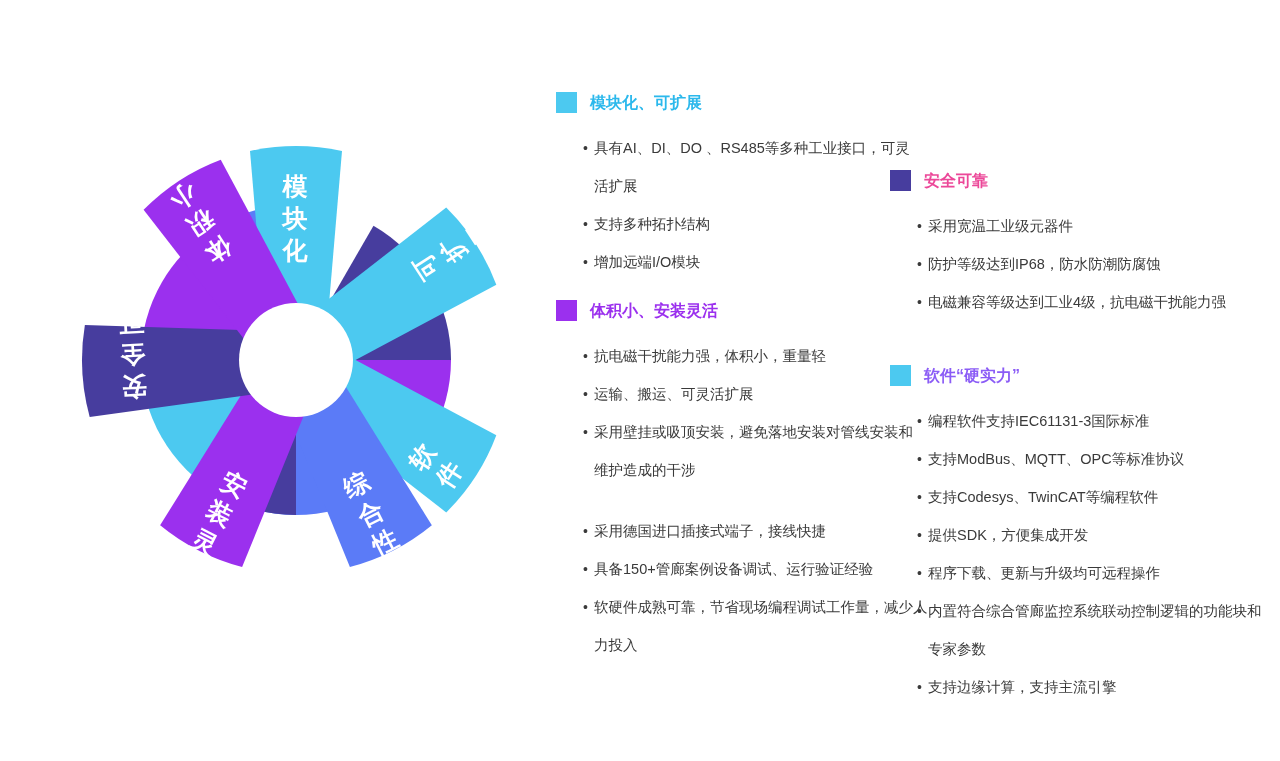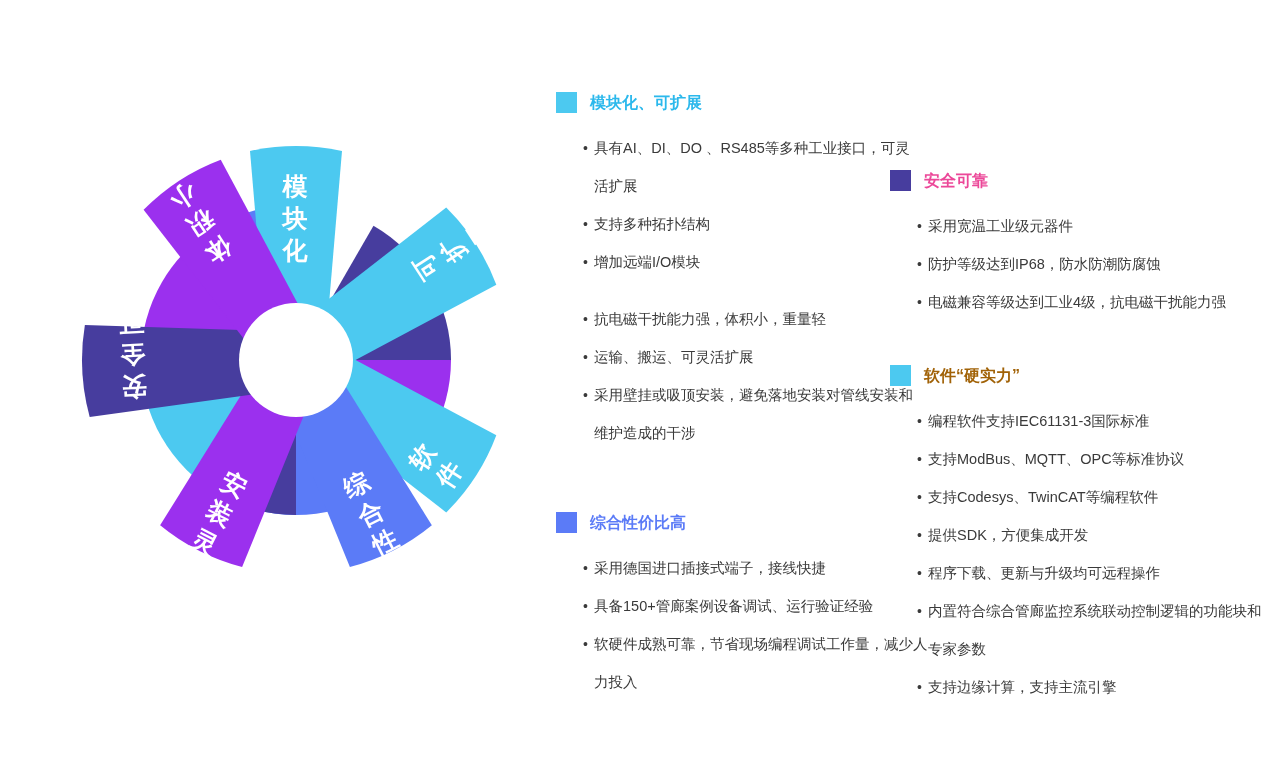--- a/index.html
+++ b/index.html
@@ -157,32 +157,32 @@
     <span class="head-title" style="color:#2BB8EC">模块化、可扩展</span>
   </div>
   <ul class="bullets">
     <li>具有AI、DI、DO 、RS485等多种工业接口，可灵活扩展</li>
     <li>支持多种拓扑结构</li>
     <li>增加远端I/O模块</li>
   </ul>
 </div>
 
 <div class="block" id="block-compact">
+  <div class="block-head">
+    <span class="head-square" style="background:#9B30EE"></span>
+    <span class="head-title" style="color:#9B30EE">体积小、安装灵活</span>
+  </div>
   <ul class="bullets">
     <li>抗电磁干扰能力强，体积小，重量轻</li>
     <li>运输、搬运、可灵活扩展</li>
     <li>采用壁挂或吸顶安装，避免落地安装对管线安装和维护造成的干涉</li>
   </ul>
 </div>
 
 <div class="block" id="block-costperf">
-  <div class="block-head">
-    <span class="head-square" style="background:#5B7BF7"></span>
-    <span class="head-title" style="color:#5B7BF7">综合性价比高</span>
-  </div>
   <ul class="bullets">
     <li>采用德国进口插接式端子，接线快捷</li>
     <li>具备150+管廊案例设备调试、运行验证经验</li>
     <li>软硬件成熟可靠，节省现场编程调试工作量，减少人力投入</li>
   </ul>
 </div>
 
 <div class="block" id="block-safe">
   <div class="block-head">
     <span class="head-square" style="background:#473D9E"></span>
@@ -191,21 +191,21 @@
   <ul class="bullets">
     <li>采用宽温工业级元器件</li>
     <li>防护等级达到IP68，防水防潮防腐蚀</li>
     <li>电磁兼容等级达到工业4级，抗电磁干扰能力强</li>
   </ul>
 </div>
 
 <div class="block" id="block-software">
   <div class="block-head">
     <span class="head-square" style="background:#4CC9F0"></span>
-    <span class="head-title" style="color:#a16207">软件“硬实力”</span>
+    <span class="head-title" style="color:#8b5cf6">软件“硬实力”</span>
   </div>
   <ul class="bullets">
     <li>编程软件支持IEC61131-3国际标准</li>
     <li>支持ModBus、MQTT、OPC等标准协议</li>
     <li>支持Codesys、TwinCAT等编程软件</li>
     <li>提供SDK，方便集成开发</li>
     <li>程序下载、更新与升级均可远程操作</li>
     <li>内置符合综合管廊监控系统联动控制逻辑的功能块和专家参数</li>
     <li>支持边缘计算，支持主流引擎</li>
   </ul>

